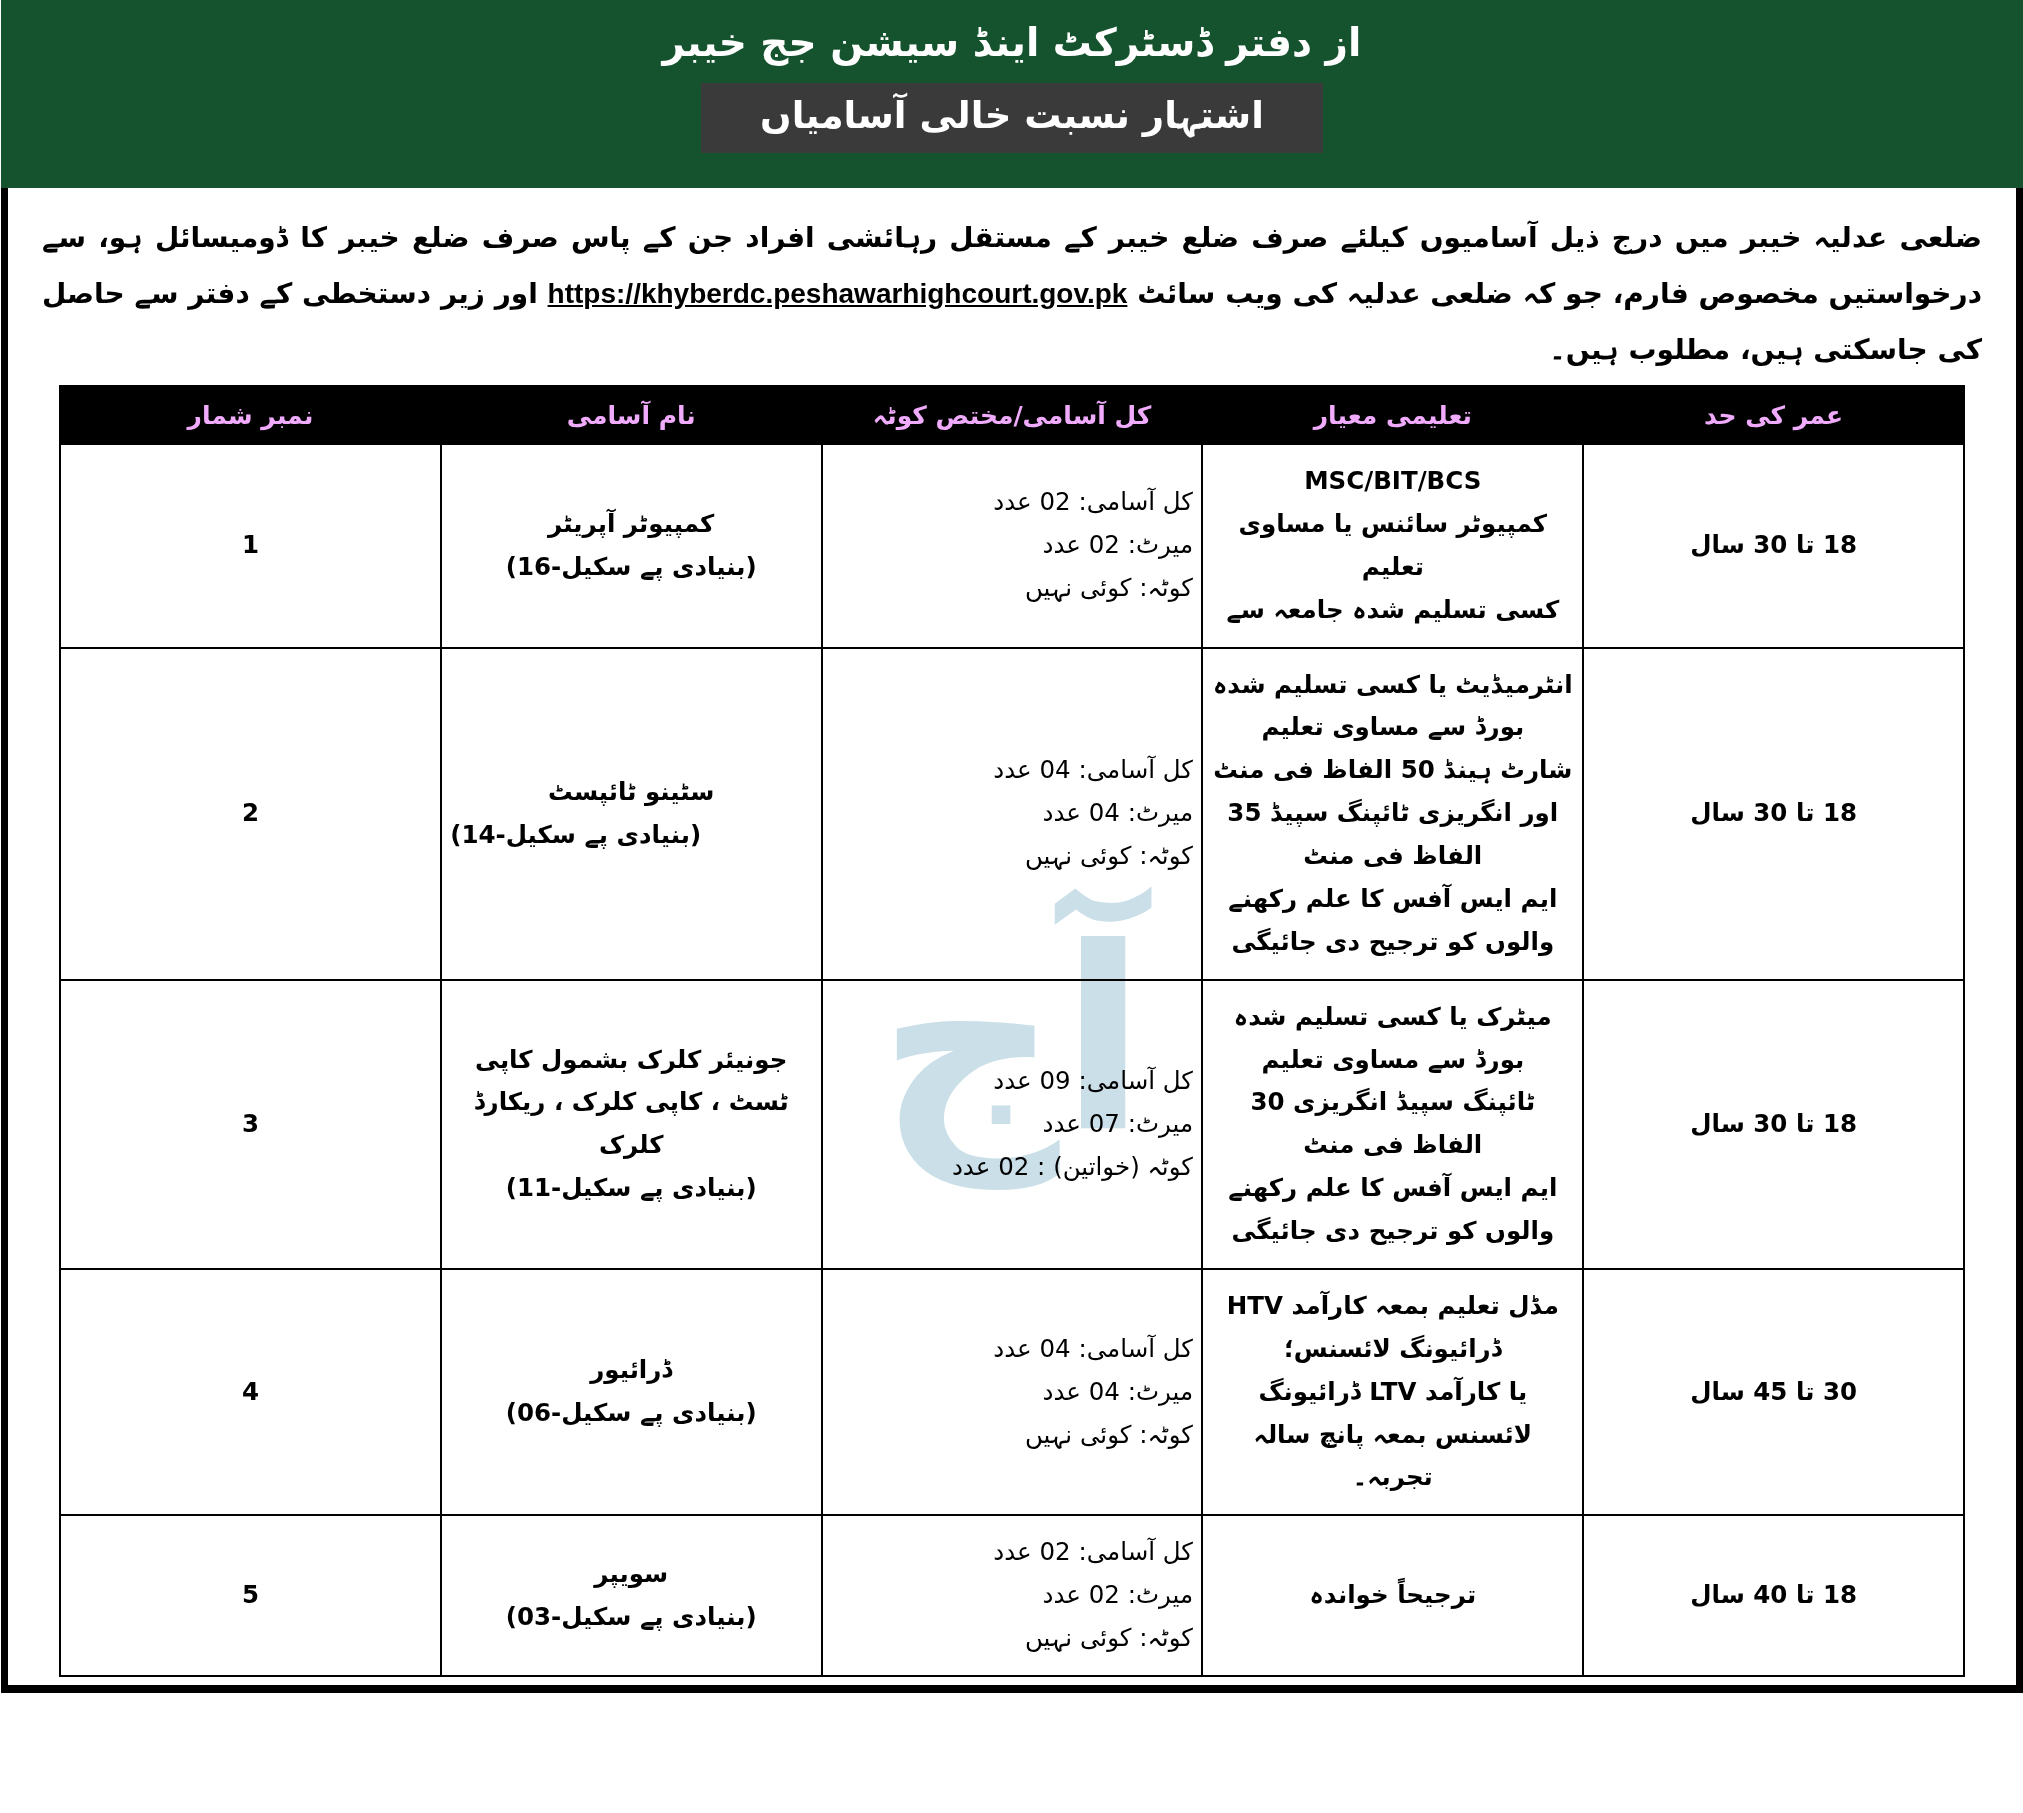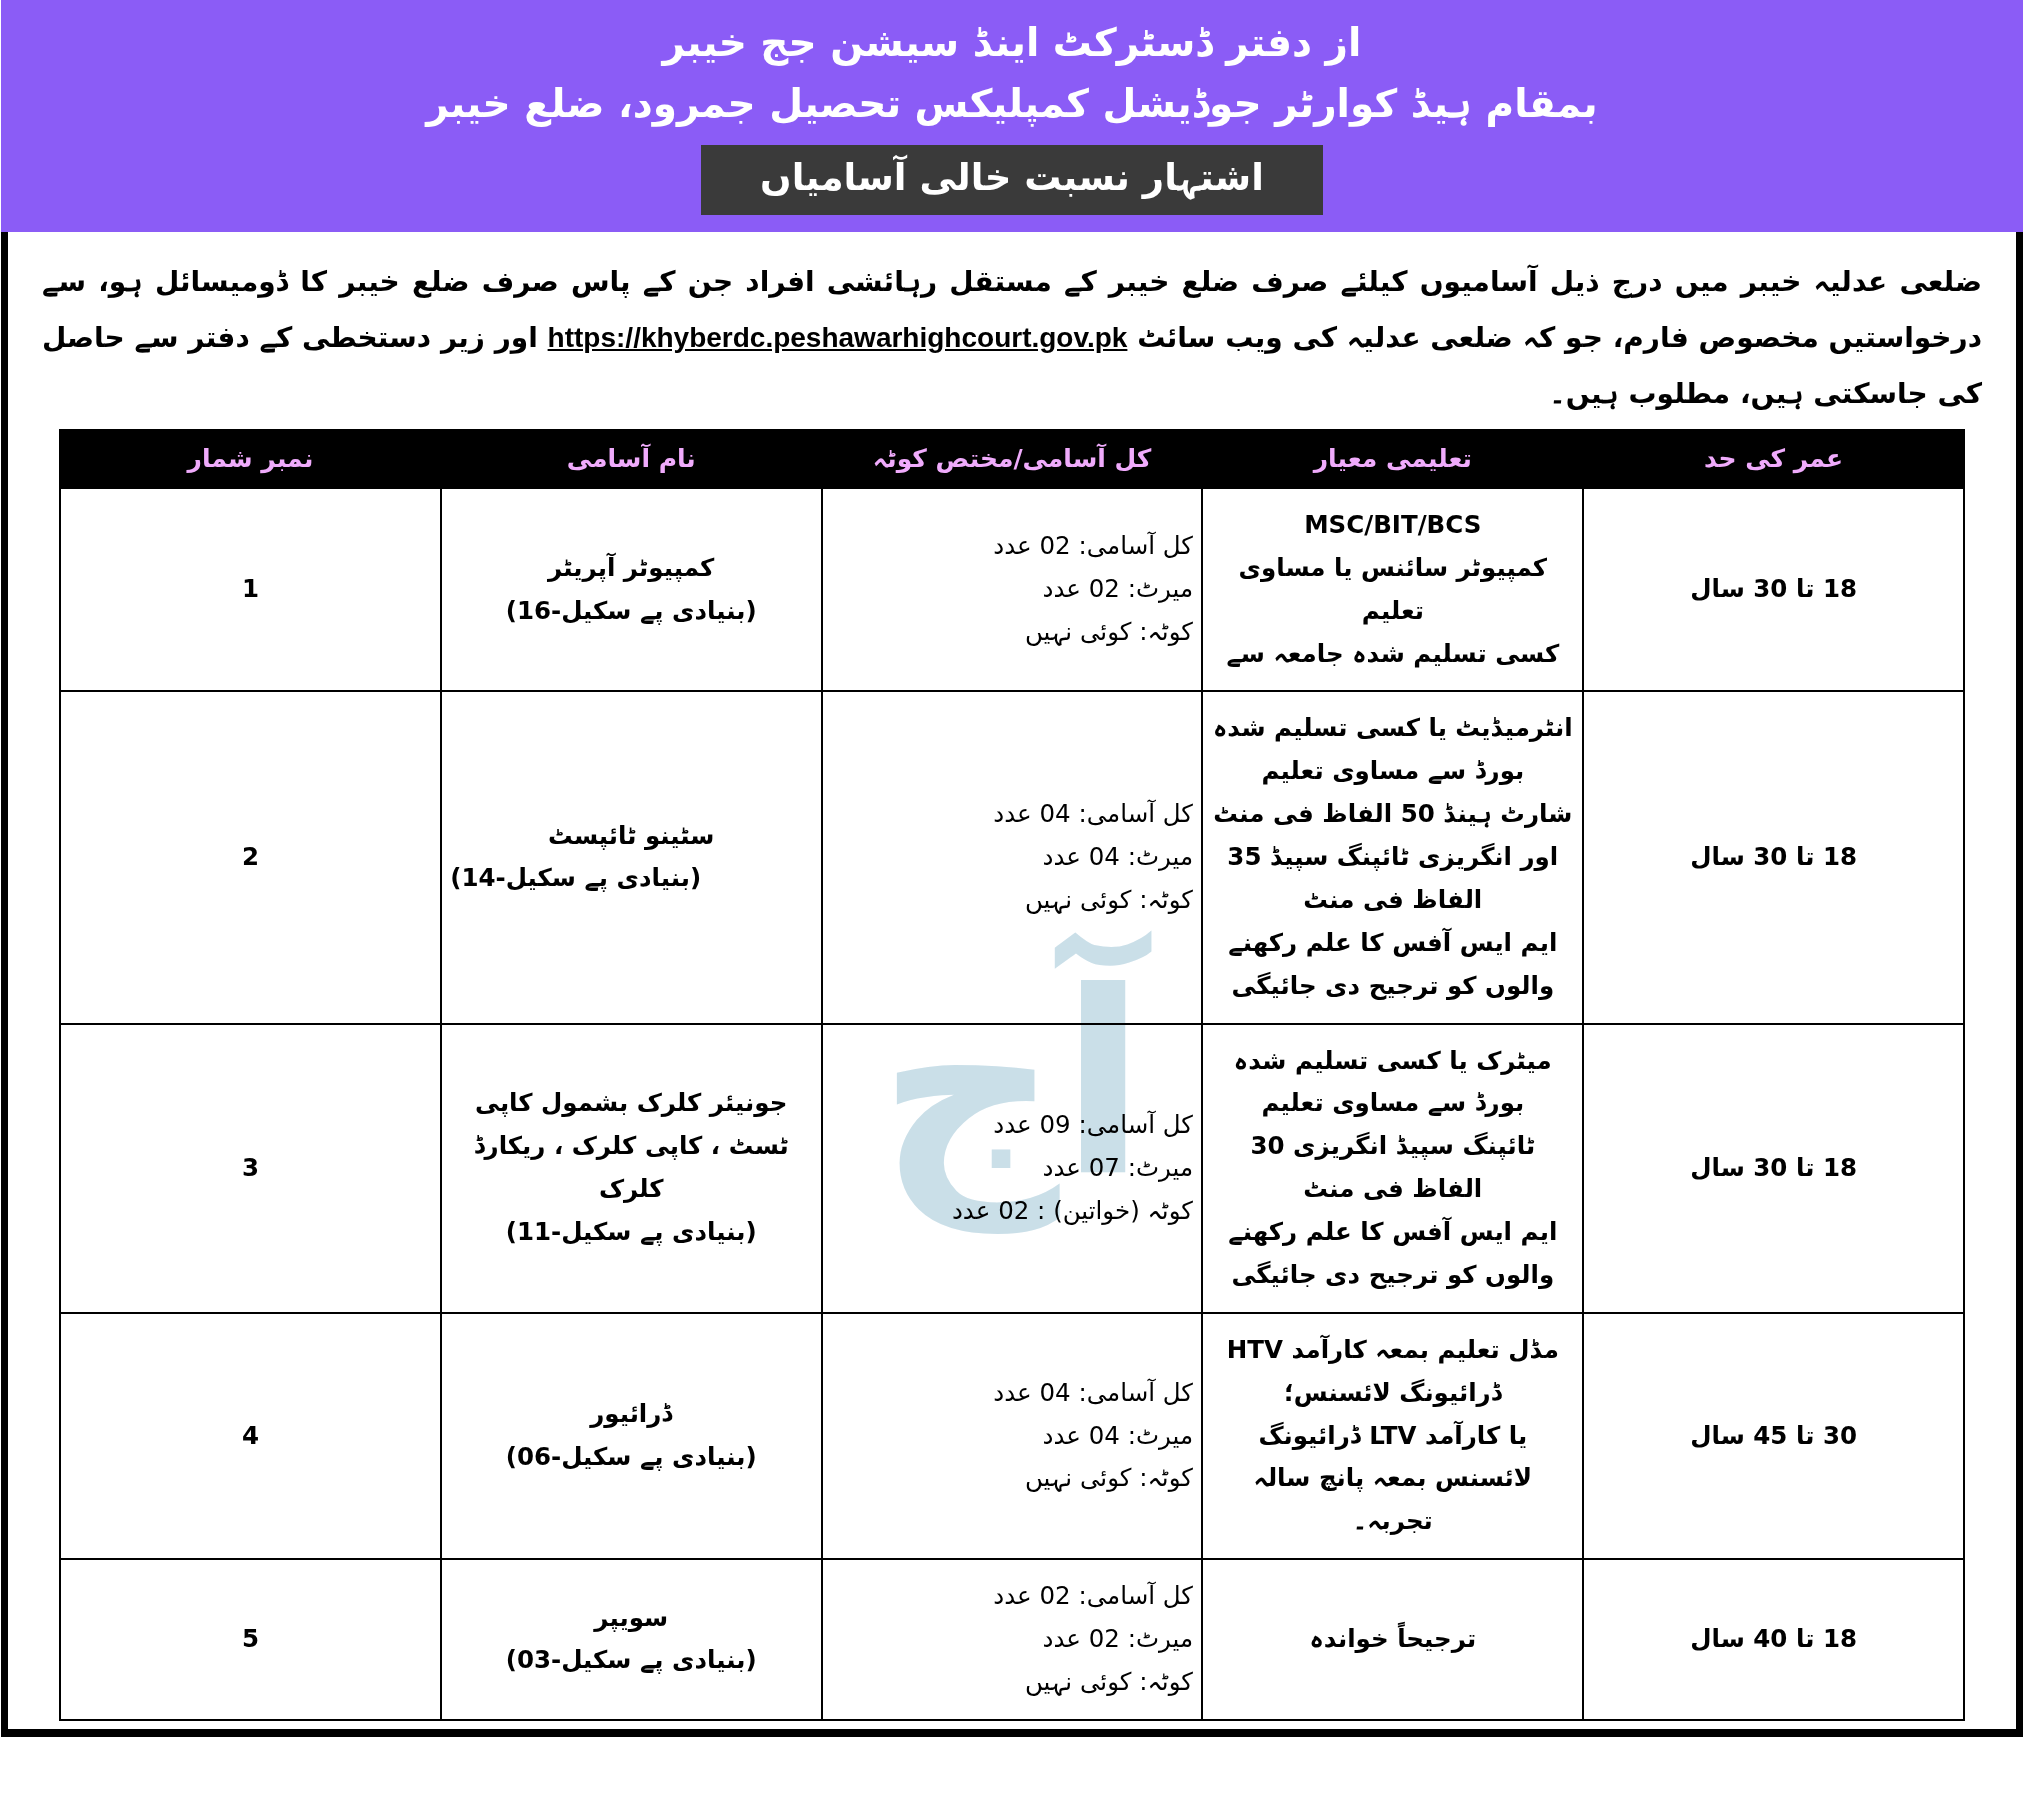--- a/index.html
+++ b/index.html
@@ -9,23 +9,23 @@
     width:2024px;
     color:#000;
   }
   .page{
     width:2024px;
     box-sizing:border-box;
     background:#fff;
   }
   
   .header{
-    background:#8b5cf6;
+    background:#14532d;
     color:#ffffff;
-    padding:15px 34px 17px 34px;
+    padding:15px 34px 35px 34px;
     text-align:center;
   }
   .header .line1{
     font-size:39px;
     font-weight:bold;
     line-height:1.45;
     letter-spacing:0px;
   }
   .header .line2{
     font-size:39px;
@@ -121,21 +121,20 @@
   td.col-age{width:219px;font-weight:bold;}
   .cnt-line{display:block;text-align:right;}
 </style>
 </head>
 <body>
 
 <div class="page">
 
   <div class="header">
     <div class="line1">از دفتر ڈسٹرکٹ اینڈ سیشن جج خیبر</div>
-    <div class="line2">بمقام ہیڈ کوارٹر جوڈیشل کمپلیکس تحصیل جمرود، ضلع خیبر</div>
     <div class="bannerwrap">
       <div class="banner">اشتہار نسبت خالی آسامیاں</div>
     </div>
   </div>
 
   <div class="body">
 
     <div class="watermark">آج</div>
 
     <div class="intro">

